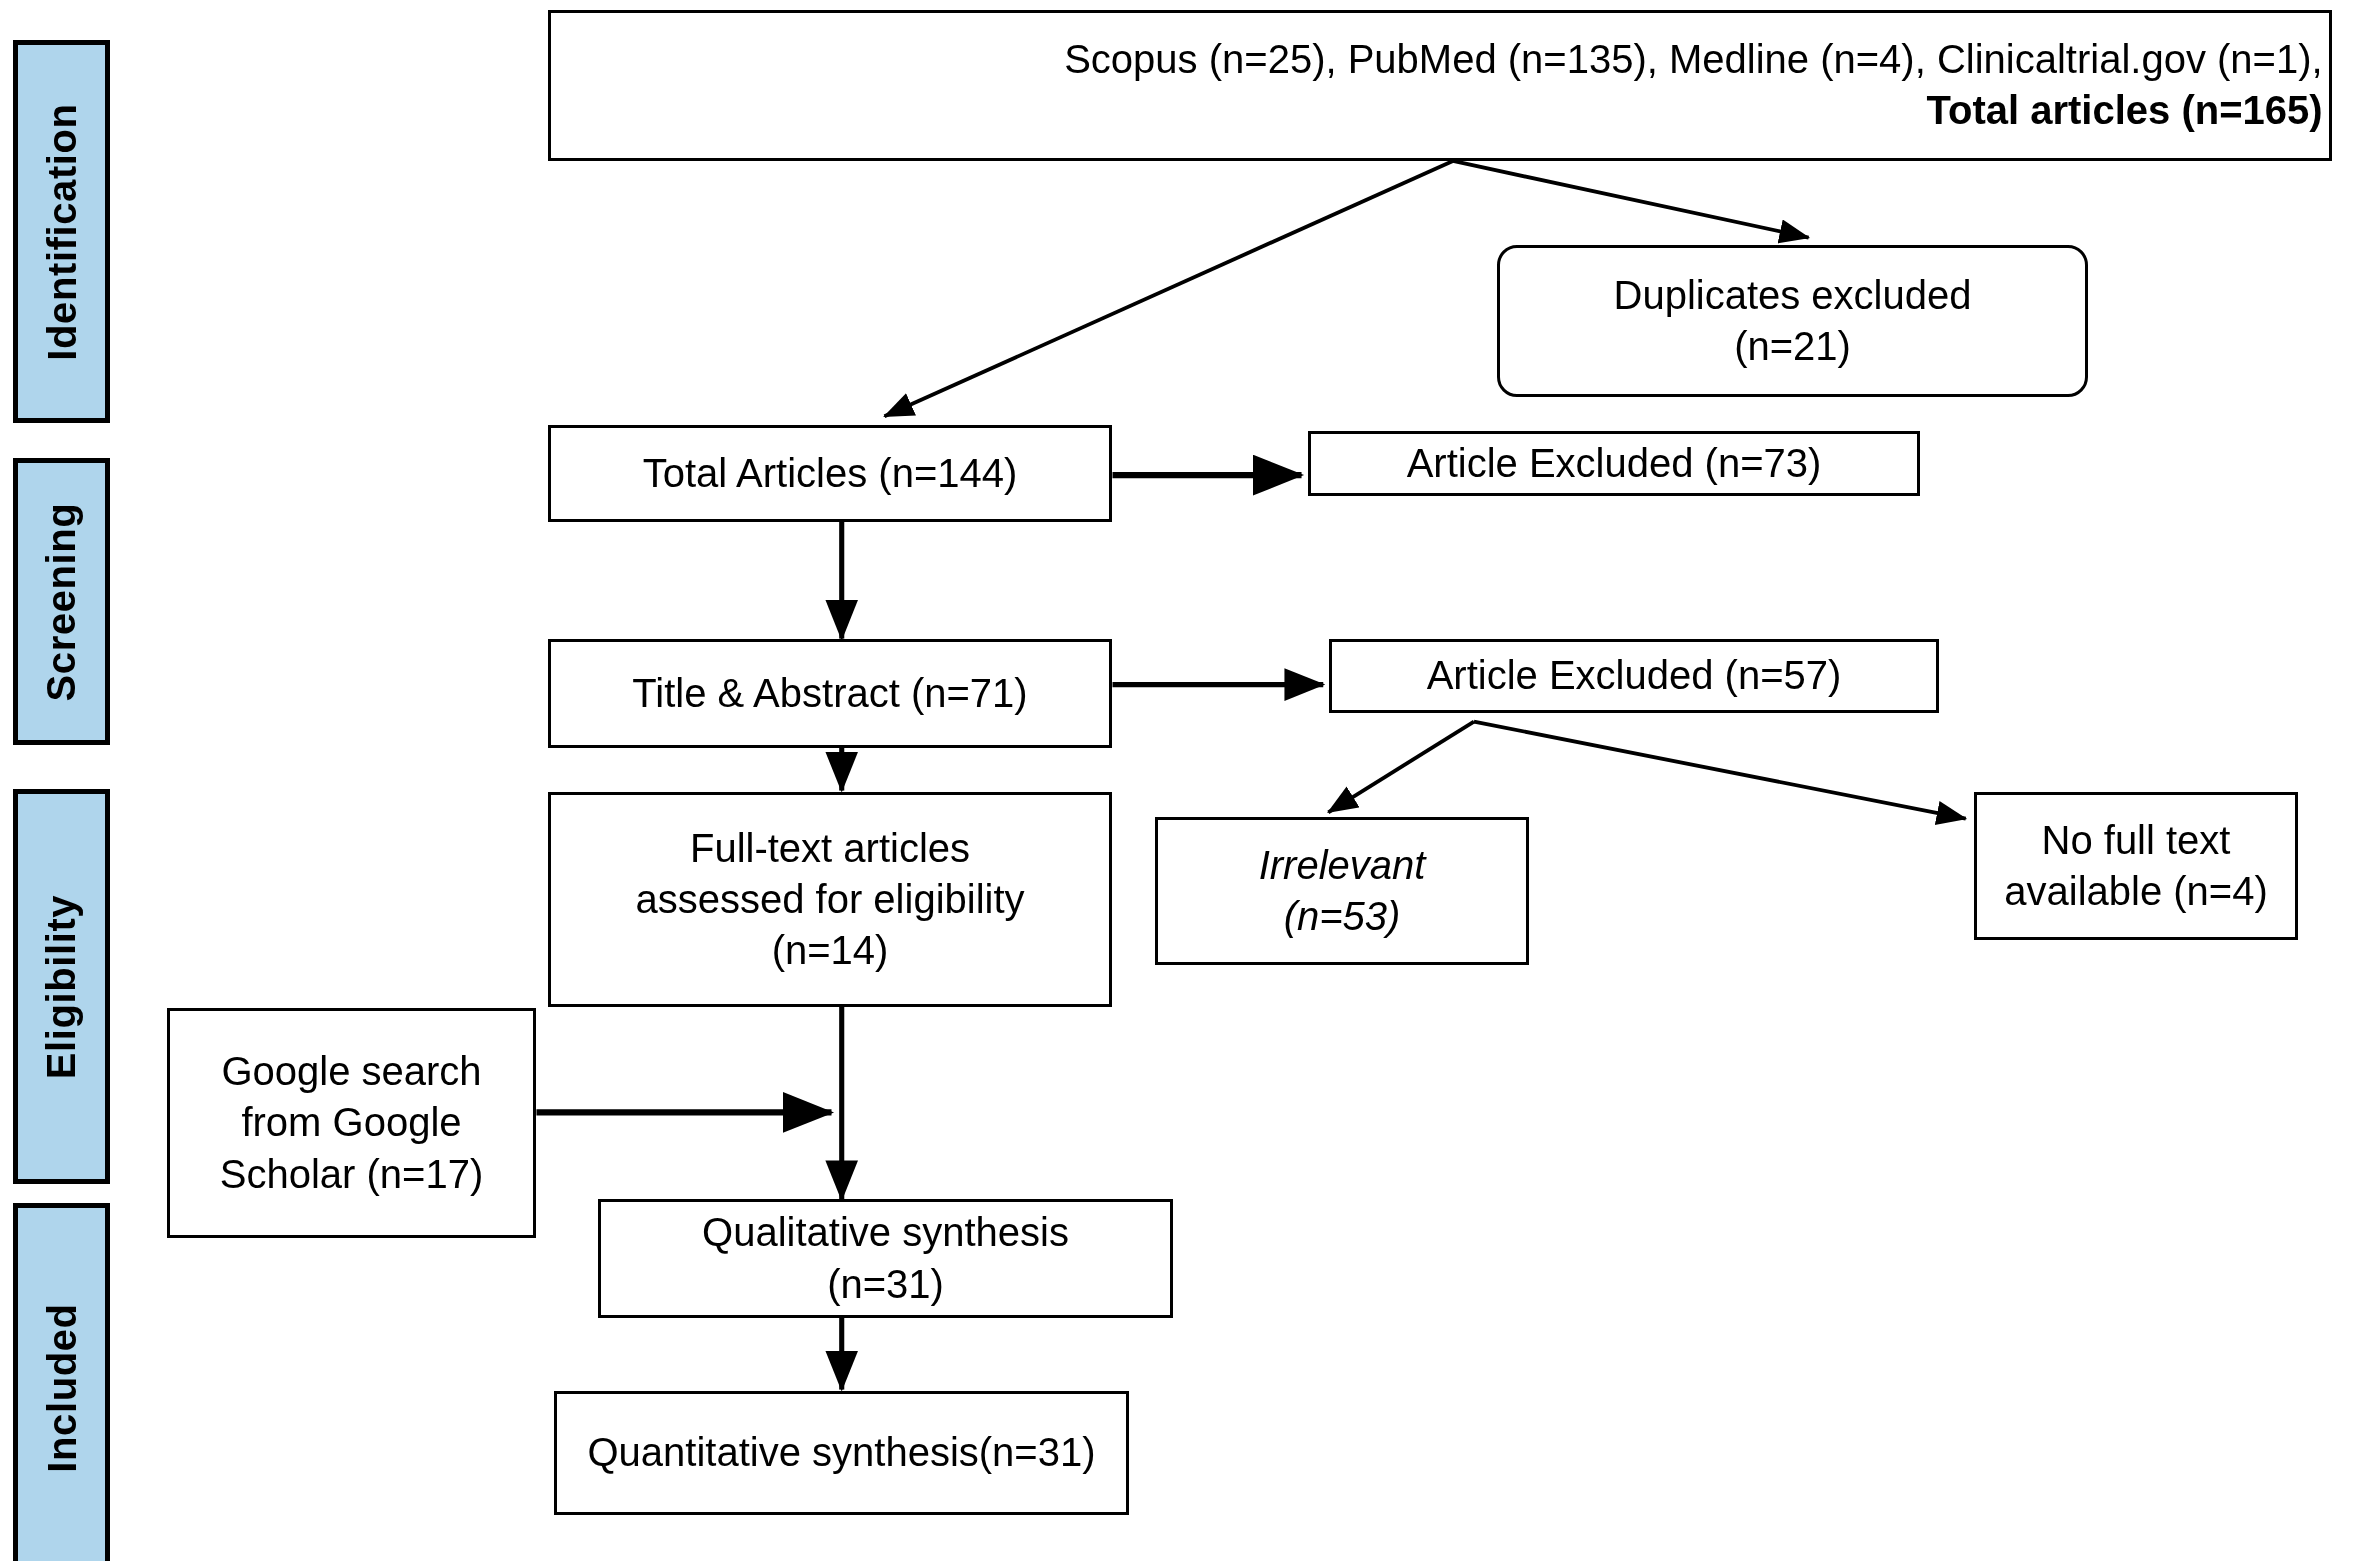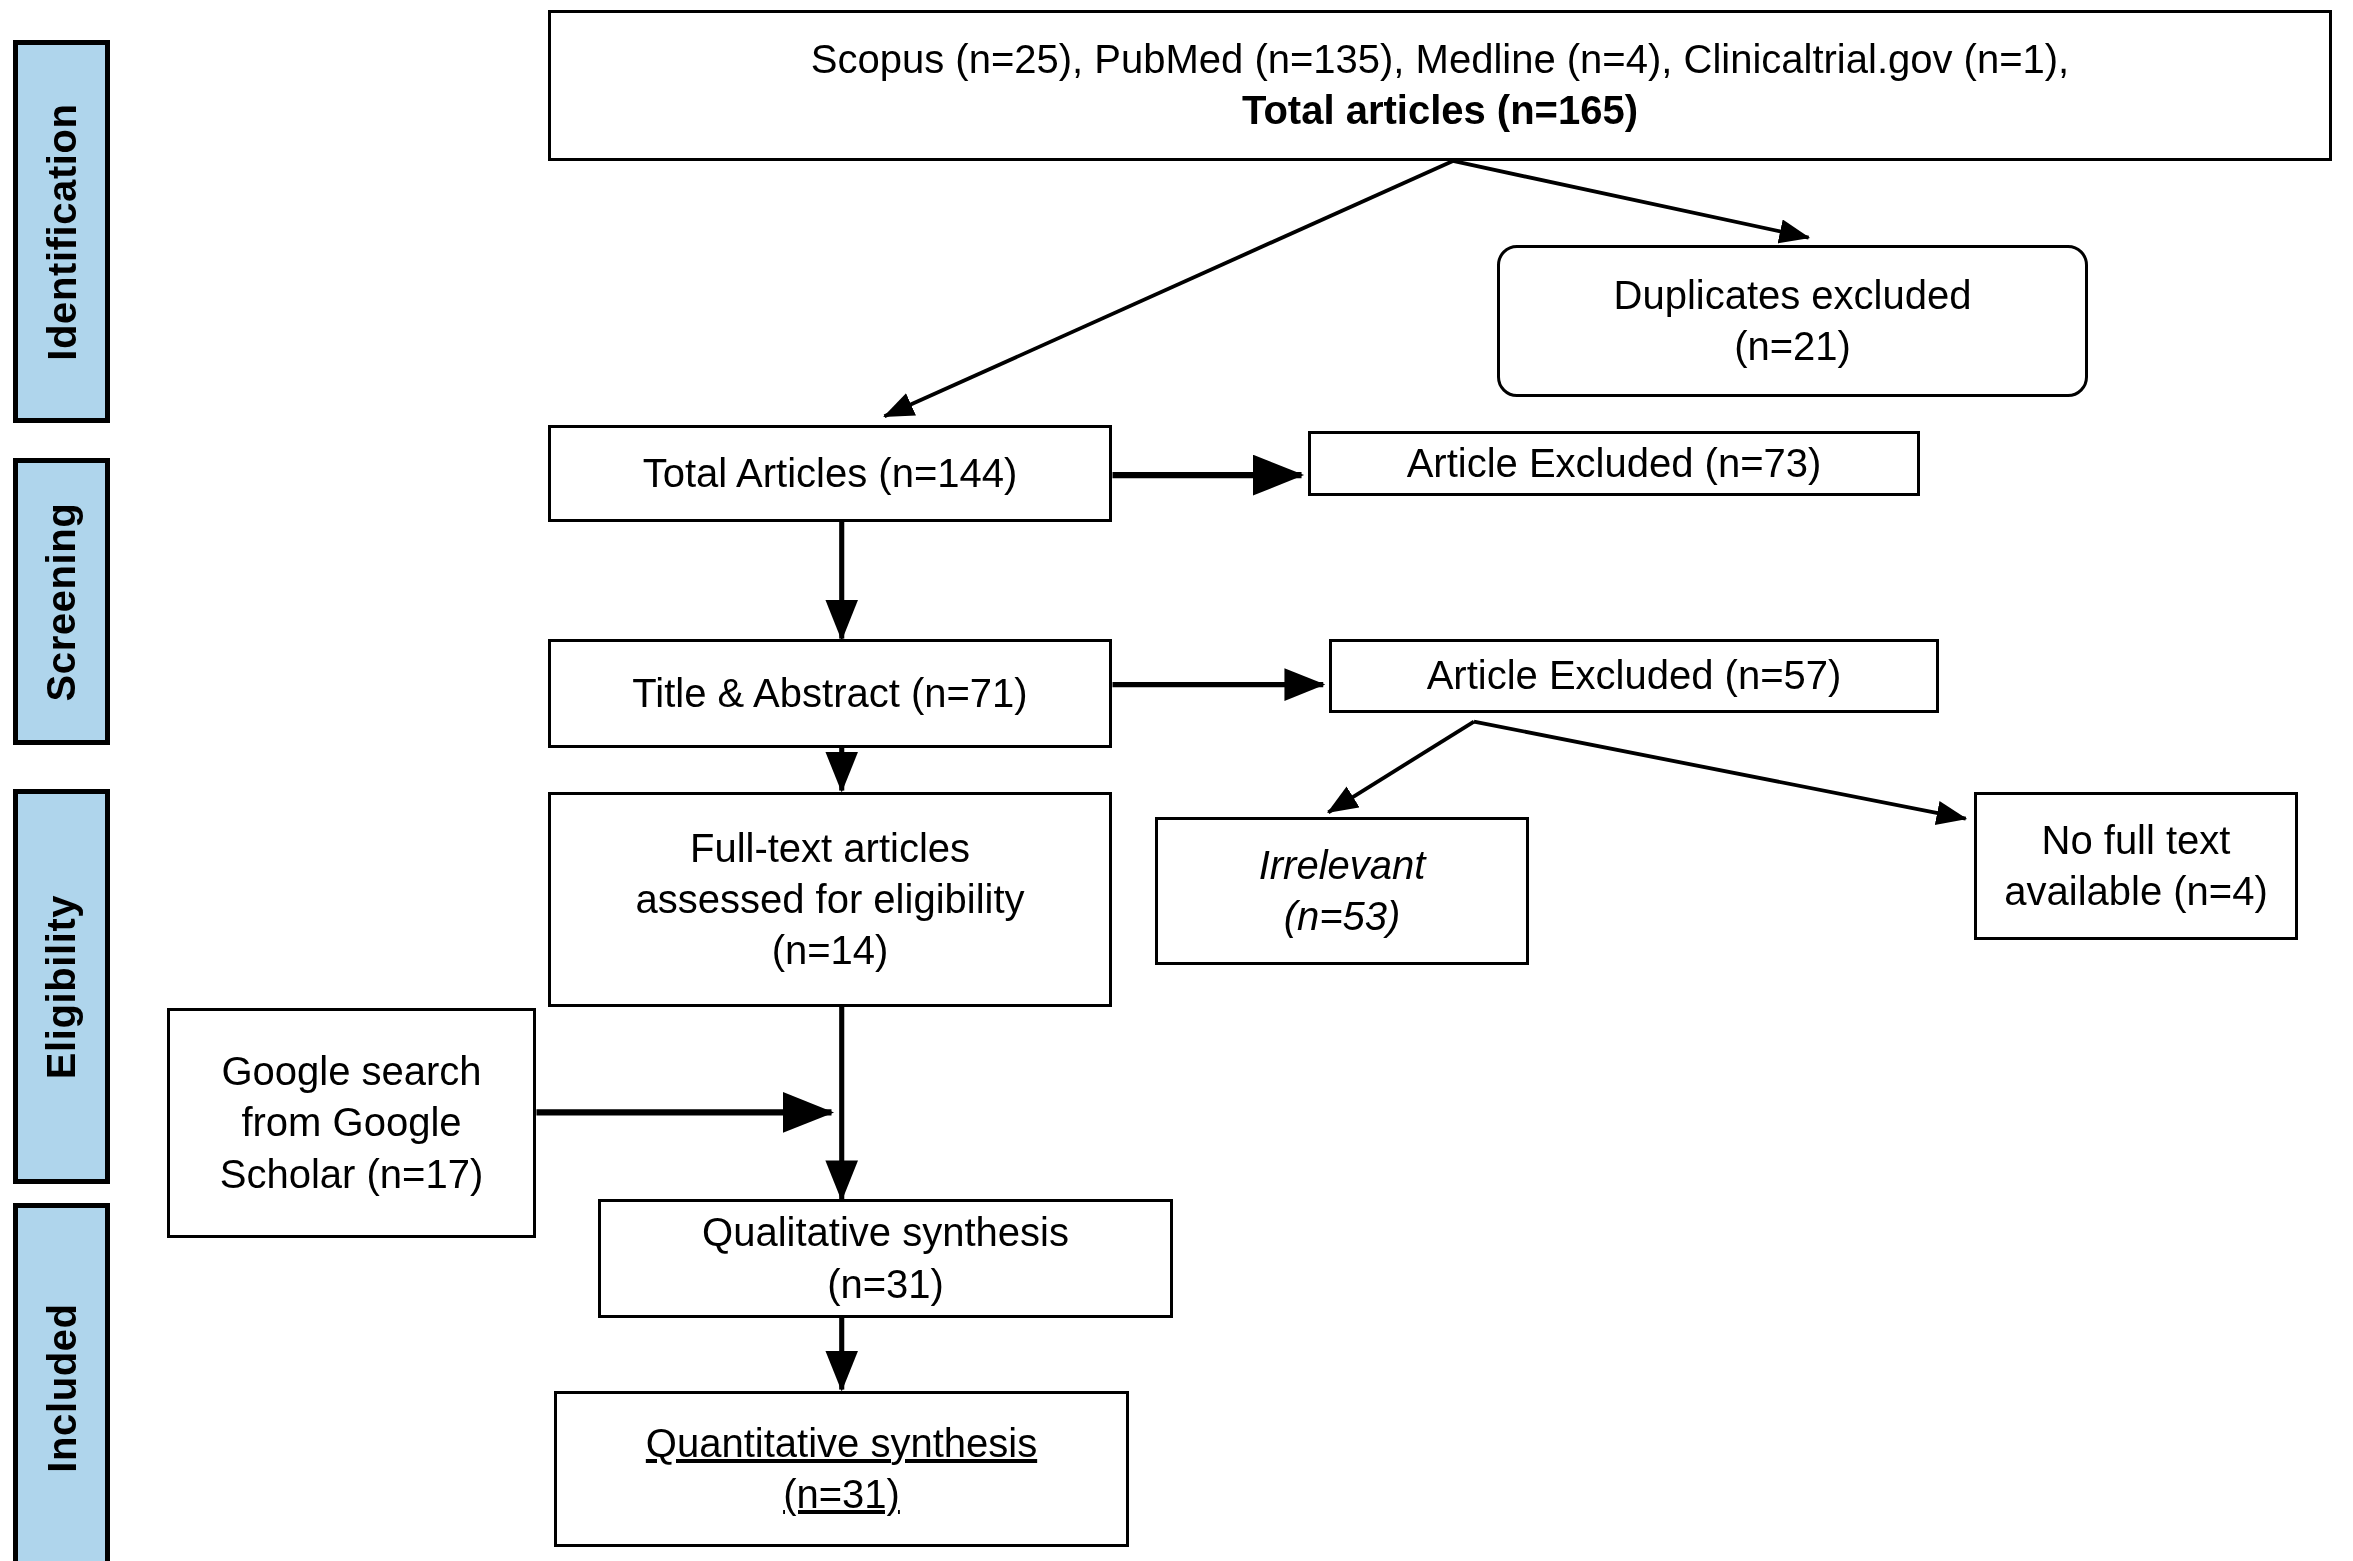--- a/index.html
+++ b/index.html
@@ -62,21 +62,21 @@
 
     <line x1="2308" y1="1130" x2="3078" y2="1282" stroke="#000" stroke-width="6" marker-end="url(#ah)"></line>
 
     <line x1="1318" y1="1576" x2="1318" y2="1878" stroke="#000" stroke-width="8" marker-end="url(#ah)"></line>
 
     <line x1="840" y1="1742" x2="1302" y2="1742" stroke="#000" stroke-width="10" marker-end="url(#ah)"></line>
 
     <line x1="1318" y1="2062" x2="1318" y2="2176" stroke="#000" stroke-width="8" marker-end="url(#ah)"></line>
   </svg>
 
-  <div class="node" style="left:548px;top:9.6px;width:1784px;height:151px;flex-direction:column;">
+  <div class="node" style="left:548px;top:9.6px;width:1784px;height:151px;flex-direction:column;align-items:flex-end;">
     <span class="ln">Scopus (n=25),  PubMed  (n=135),  Medline  (n=4),  Clinicaltrial.gov (n=1),</span>
     <span class="ln bold">Total articles (n=165)</span>
   </div>
 
   <div class="node" style="left:1497px;top:245px;width:591px;height:152px;flex-direction:column;border-radius:20px;">
     <span class="ln">Duplicates excluded</span>
     <span class="ln">(n=21)</span>
   </div>
 
   <div class="node" style="left:548px;top:425px;width:564px;height:97px;">
@@ -115,19 +115,19 @@
     <span class="ln">Google search</span>
     <span class="ln">from Google</span>
     <span class="ln">Scholar (n=17)</span>
   </div>
 
   <div class="node" style="left:554px;top:1199px;width:575px;height:119px;flex-direction:column;margin-left:44px;">
     <span class="ln">Qualitative synthesis</span>
     <span class="ln">(n=31)</span>
   </div>
 
-  <div class="node" style="left:554px;top:1391px;width:575px;height:156px;flex-direction:column;text-decoration:underline;">
+  <div class="node" style="left:554px;top:1391px;width:575px;height:124px;flex-direction:row;">
     <span class="ln">Quantitative synthesis</span>
     <span class="ln">(n=31)</span>
   </div>
 
 </div>
 
 
 </body></html>

